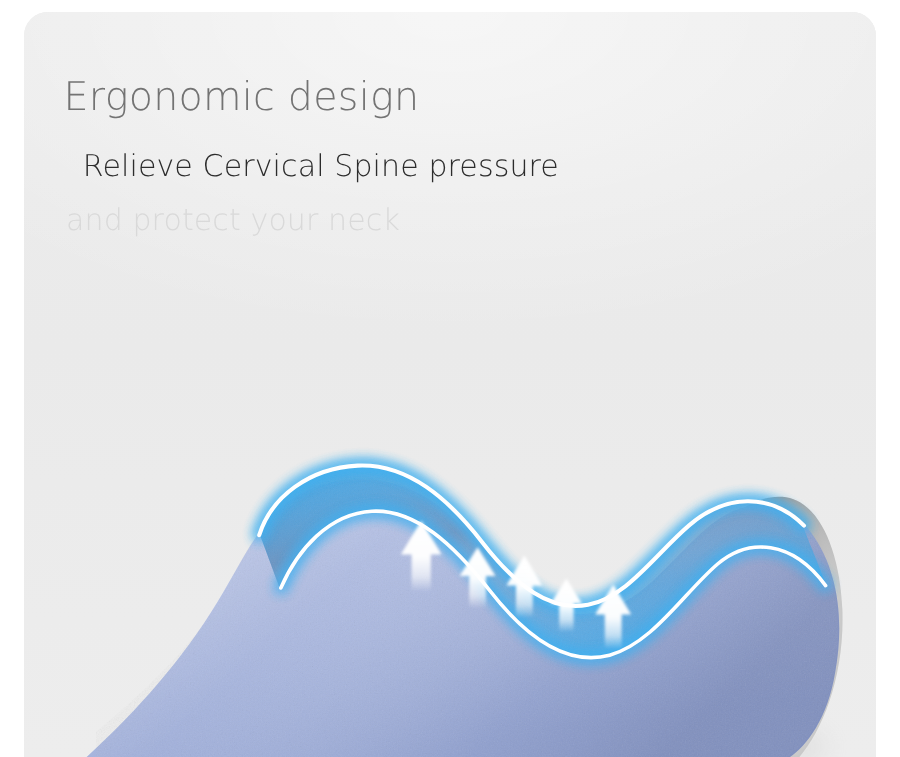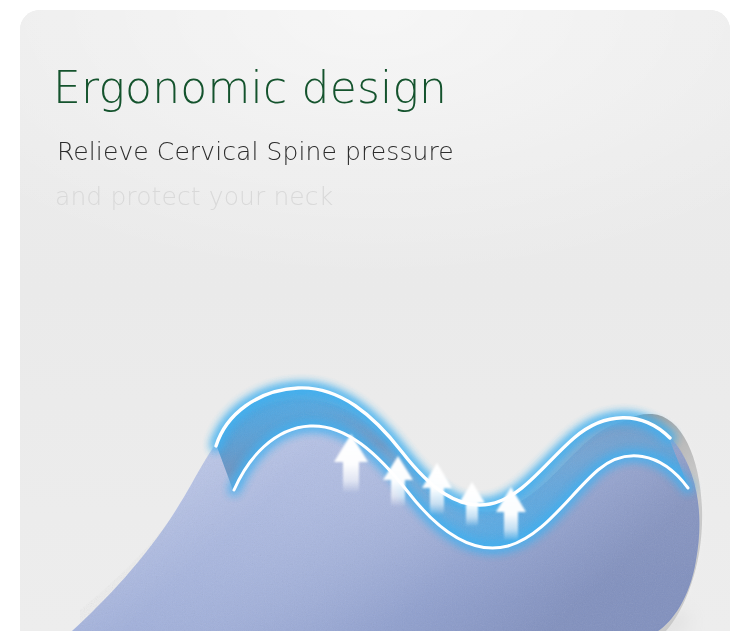--- a/index.html
+++ b/index.html
@@ -46,29 +46,29 @@
   #text-block {
     position: absolute;
     left: 33px;
     top: 52px;
     width: 620px;
     height: 168px;
     overflow: hidden;
   }
   #headline {
     margin: 0;
-    font-size: 44px;
+    font-size: 33px;
     font-weight: 300;
     letter-spacing: 0.2px;
-    color: #14532d;
+    color: #737373;
     line-height: 1.18;
     white-space: nowrap;
   }
   #subhead {
-    margin: 22px 0 0 4px;
+    margin: 22px 0 0 16px;
     font-size: 25px;
     font-weight: 300;
     letter-spacing: 0.1px;
     color: #2c2c2c;
     line-height: 1.25;
     white-space: nowrap;
   }
   #subhead-2 {
     margin: 14px 0 0 2px;
     font-size: 25px;

